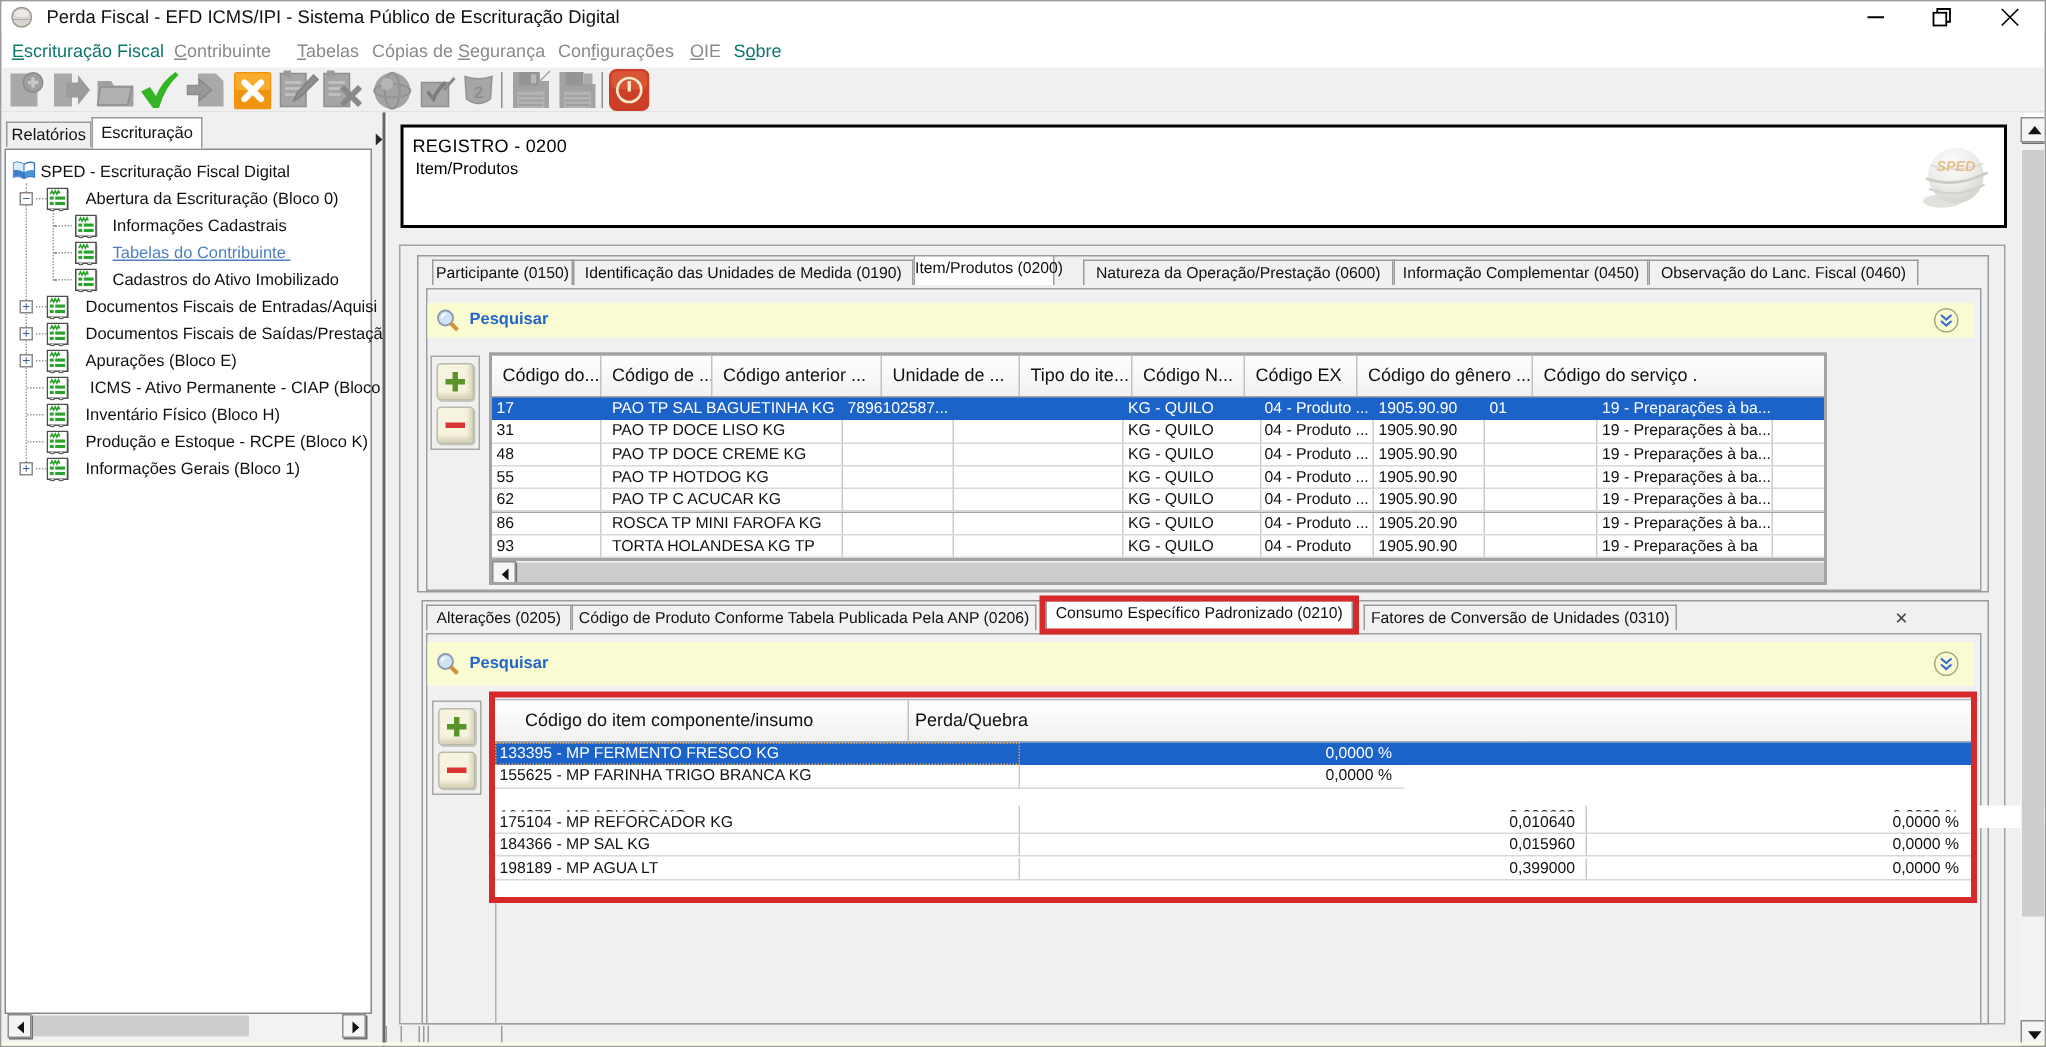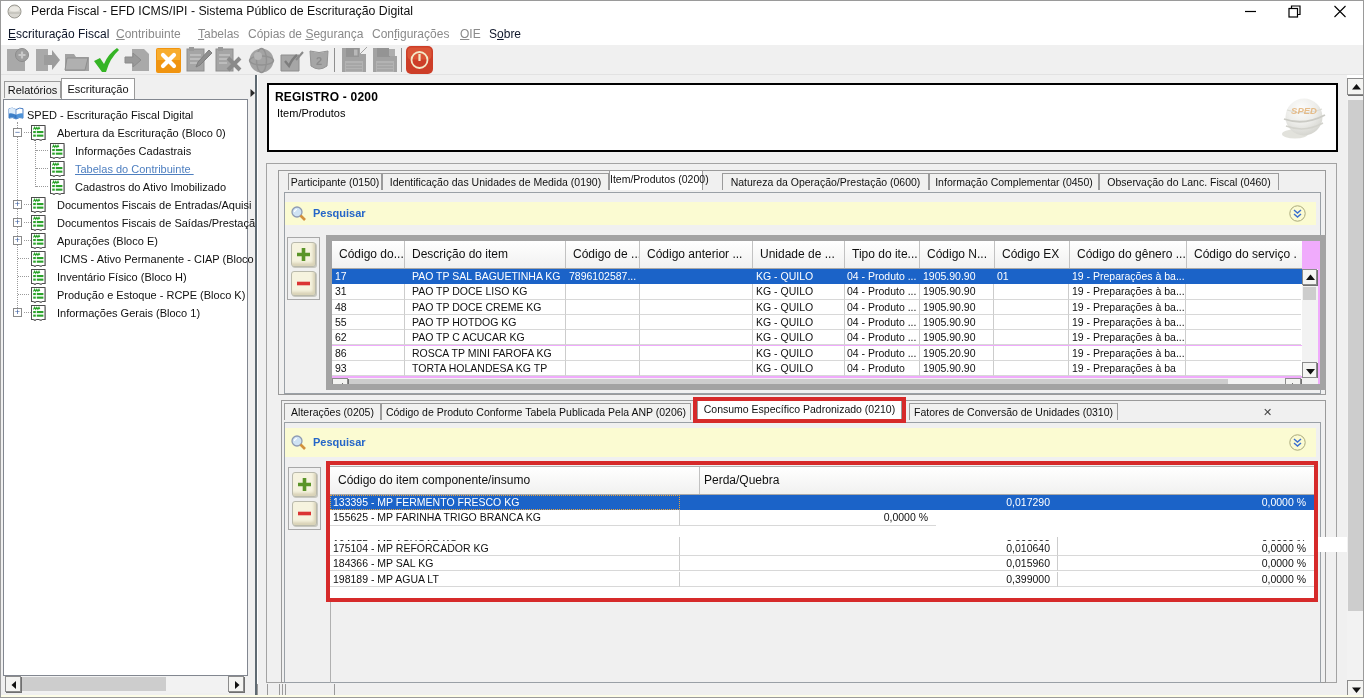--- a/index.html
+++ b/index.html
@@ -3,21 +3,21 @@
 <meta charset="utf-8">
 <style>
 *{margin:0;padding:0;box-sizing:border-box}
 html,body{width:1364px;height:698px;overflow:hidden}
 #w{position:relative;width:1364px;height:698px;background:#fff;font-family:"Liberation Sans",sans-serif;overflow:hidden;border:1px solid #9a9a9a}
 .abs{position:absolute}
 .nw{white-space:nowrap}
 
 #title{position:absolute;left:0;top:0;width:100%;height:21px;background:#fff}
 #title .t{position:absolute;left:30px;top:3px;font-size:12.3px;color:#101010}
-.menu{position:absolute;top:22px;height:21px;line-height:22px;font-size:12px;color:#0f172a;white-space:nowrap}
+.menu{position:absolute;top:22px;height:21px;line-height:22px;font-size:12px;color:#0f766e;white-space:nowrap}
 .menu.dis{color:#8a8a8a}
 .menu u{text-decoration:underline}
 #toolbar{position:absolute;left:0;top:44px;width:100%;height:30px;background:#f0f0f0;border-bottom:1px solid #e2e2e2}
 .tsep{position:absolute;top:47px;width:1px;height:24px;background:#8f8f8f}
 
 #lp{position:absolute;left:0;top:74px;width:255px;height:624px;background:#f0f0f0}
 .ltab{position:absolute;top:5.5px;height:17.5px;font-size:11px;line-height:17px;text-align:center;border:1px solid #9a9a9a;border-bottom:none;background:#f0f0f0;color:#101010}
 #treebox{position:absolute;left:2px;top:24px;width:245px;height:577px;background:#fff;border:1px solid #828790}
 .trow{position:absolute;height:18px;line-height:18px;font-size:11px;color:#101010;white-space:nowrap}
 .tico{position:absolute;width:16px;height:16px}
@@ -294,21 +294,21 @@
 </div>
 
 <div class="abs" style="left:254px;top:74px;width:2px;height:624px;background:#5f6a72"></div>
 <svg class="abs" style="left:248px;top:87px" width="7" height="10">
       <path d="M1.5 1 L6 5 L1.5 9 Z" fill="#2a2a2a"></path>
     </svg>
 
 <div id="mp">
 
  <div id="hdrbox">
-  <div class="abs nw" style="left:6px;top:5px;font-size:12px;font-weight:bold;color:#000;letter-spacing:.2px">REGISTRO - 0200</div>
+  <div class="abs nw" style="left:6px;top:5px;font-size:12px;font-weight:normal;color:#000;letter-spacing:.2px">REGISTRO - 0200</div>
   <div class="abs nw" style="left:8px;top:22px;font-size:11px;color:#000">Item/Produtos</div>
   <svg class="abs" style="left:1012px;top:12px" width="46" height="44" viewBox="0 0 46 44">
     <defs>
             <radialGradient id="sph" cx="42%" cy="28%" r="75%">
               <stop offset="0%" stop-color="#fcfcfb"></stop>
               <stop offset="55%" stop-color="#ededea"></stop>
               <stop offset="100%" stop-color="#d3d3cd"></stop>
             </radialGradient>
           </defs>
     <ellipse cx="14" cy="37" rx="13" ry="4.5" fill="#e2e2dc"></ellipse>
@@ -344,24 +344,23 @@
  </div>
  <div class="plusminus" style="left:29px;top:162px">
    <div class="cbtn" style="top:4px"><svg width="23" height="23">
             <path d="M11.5 5 v13 M5 11.5 h13" stroke="#5a9428" stroke-width="3.6"></path>
           </svg></div>
    <div class="cbtn" style="top:33px"><svg width="23" height="23">
             <path d="M5 11.5 h13" stroke="#db3434" stroke-width="3.6"></path>
           </svg></div>
  </div>
 
- <div class="abs" style="left:68px;top:160px;width:1000px;height:155px;border:6px solid #a3a3a3;background:#f0abfc;overflow:hidden">
+ <div class="abs" style="left:68px;top:160px;width:892px;height:155px;border:2px solid #a3a3a3;background:#a3a3a3;overflow:hidden">
    <div class="gridhead" style="left:0;top:0;width:970px;height:28px">
      <div class="hc" style="width:73px">Código do...</div>
-     <div class="hc" style="width:161px">Descrição do item</div>
      <div class="hc" style="width:74px">Código de ...</div>
      <div class="hc" style="width:113px">Código anterior ...</div>
      <div class="hc" style="width:92px">Unidade de ...</div>
      <div class="hc" style="width:75px">Tipo do ite...</div>
      <div class="hc" style="width:75px">Código N...</div>
      <div class="hc" style="width:75px">Código EX</div>
      <div class="hc" style="width:117px">Código do gênero ...</div>
      <div class="hc" style="width:115px;border-right:none">Código do serviço .</div>
    </div>
    <div class="gr sel" style="left:0;top:28px;width:970px;height:15.3px;line-height:15px">
@@ -502,26 +501,25 @@
    <div class="cbtn" style="top:4px"><svg width="23" height="23">
             <path d="M11.5 5 v13 M5 11.5 h13" stroke="#5a9428" stroke-width="3.6"></path>
           </svg></div>
    <div class="cbtn" style="top:33px"><svg width="23" height="23">
             <path d="M5 11.5 h13" stroke="#db3434" stroke-width="3.6"></path>
           </svg></div>
  </div>
 
  <div class="abs" style="left:72px;top:391px;width:984px;height:132px;background:#fff;border-top:1px solid #b0b0b0">
    <div class="gridhead" style="left:0;top:0;width:984px;height:28px">
-     <div class="hc" style="width:370px;padding-left:8px">Código do item componente/insumo</div>
+     <div class="hc" style="width:276px;padding-left:20px">Código do item componente/insumo</div>
      <div class="hc" style="width:256px;padding-left:4px;border-right:none">Perda/Quebra</div>
    </div>
    <div class="gr sel" style="left:0;top:28px;width:984px;height:15.3px;line-height:15px">
      <div class="c" style="width:350px;outline:1px dotted #e8a33d;outline-offset:-1px">133395 - MP FERMENTO FRESCO KG</div>
-          <div class="c rt" style="width:378px;padding-right:7px">0,017290</div>
           <div class="c rt" style="width:256px;padding-right:8px;border-right:none">0,0000 %</div>
    </div>
    <div class="gr" style="left:0;top:43.3px;width:984px;height:15.3px;line-height:15px">
      <div class="c" style="width:350px">155625 - MP FARINHA TRIGO BRANCA KG</div>
           <div class="c rt" style="width:256px;padding-right:8px;border-right:none">0,0000 %</div>
    </div>
    <div class="gr" style="left:0;top:70px;width:1144px;height:15.3px;line-height:15px">
      <div class="c" style="width:350px">164375 - MP ACUCAR KG</div>
           <div class="c rt" style="width:378px;padding-right:7px">0,002660</div>
           <div class="c rt" style="width:256px;padding-right:8px;border-right:none">0,0000 %</div>

